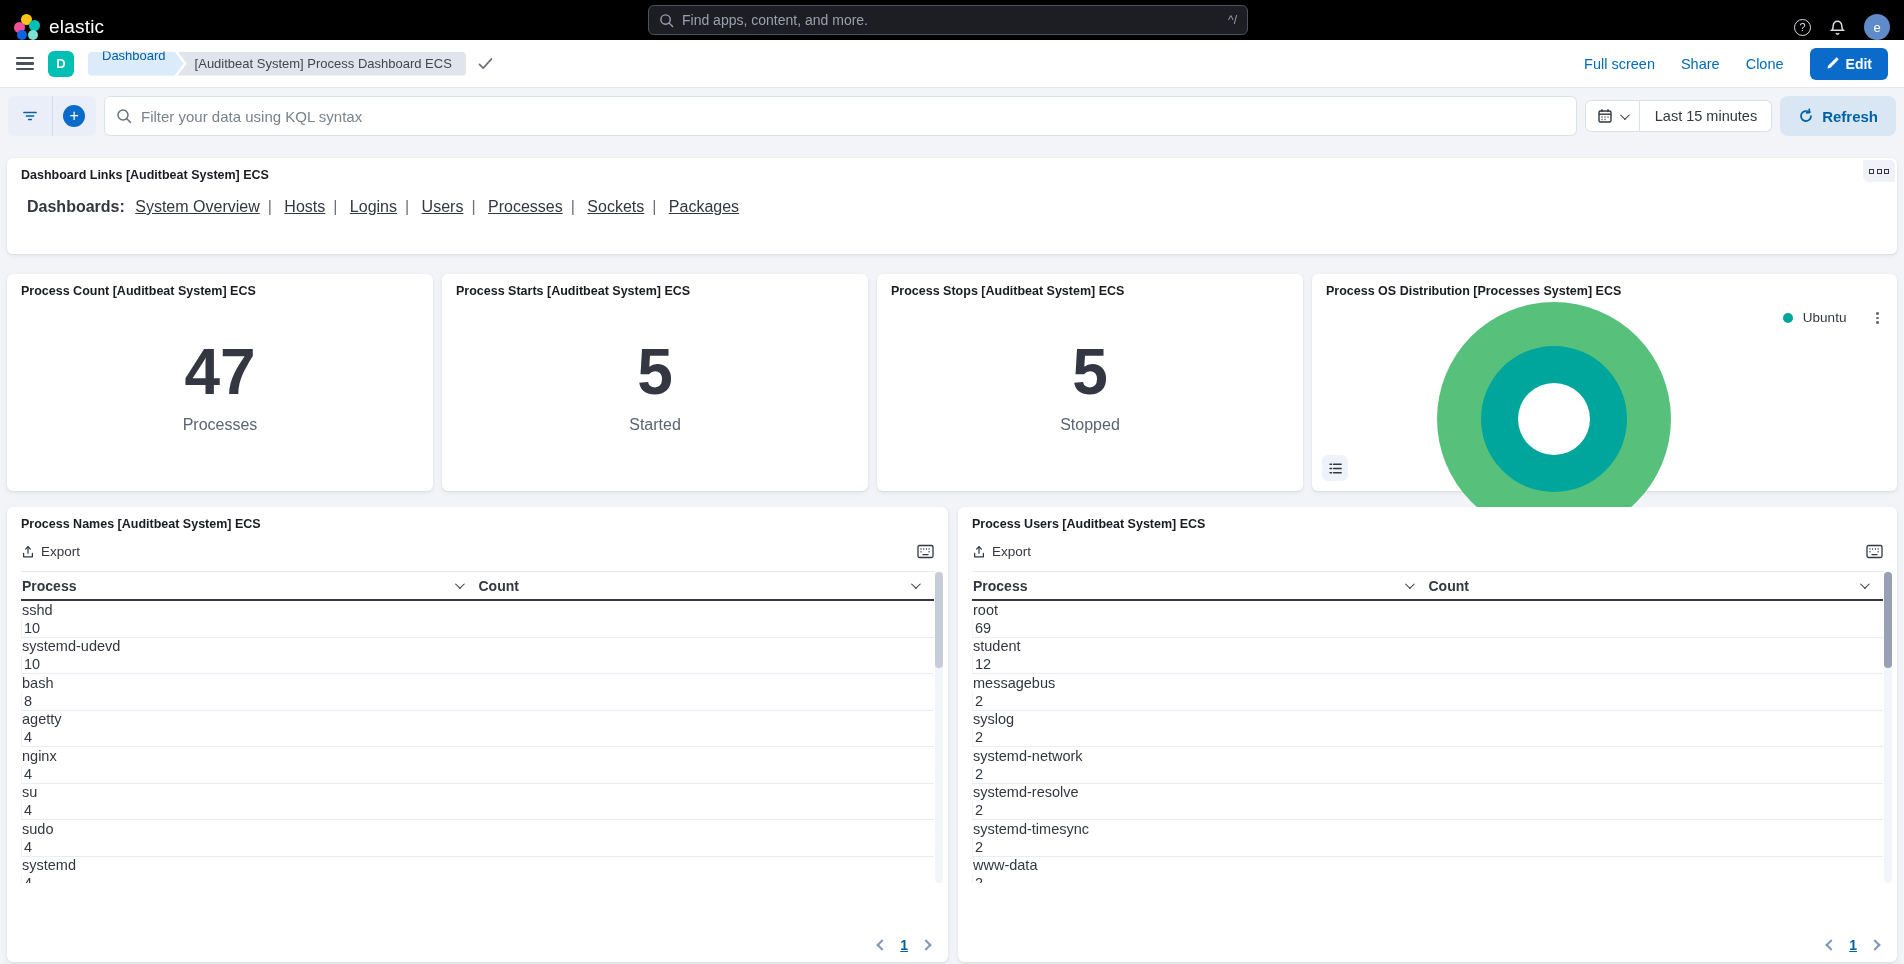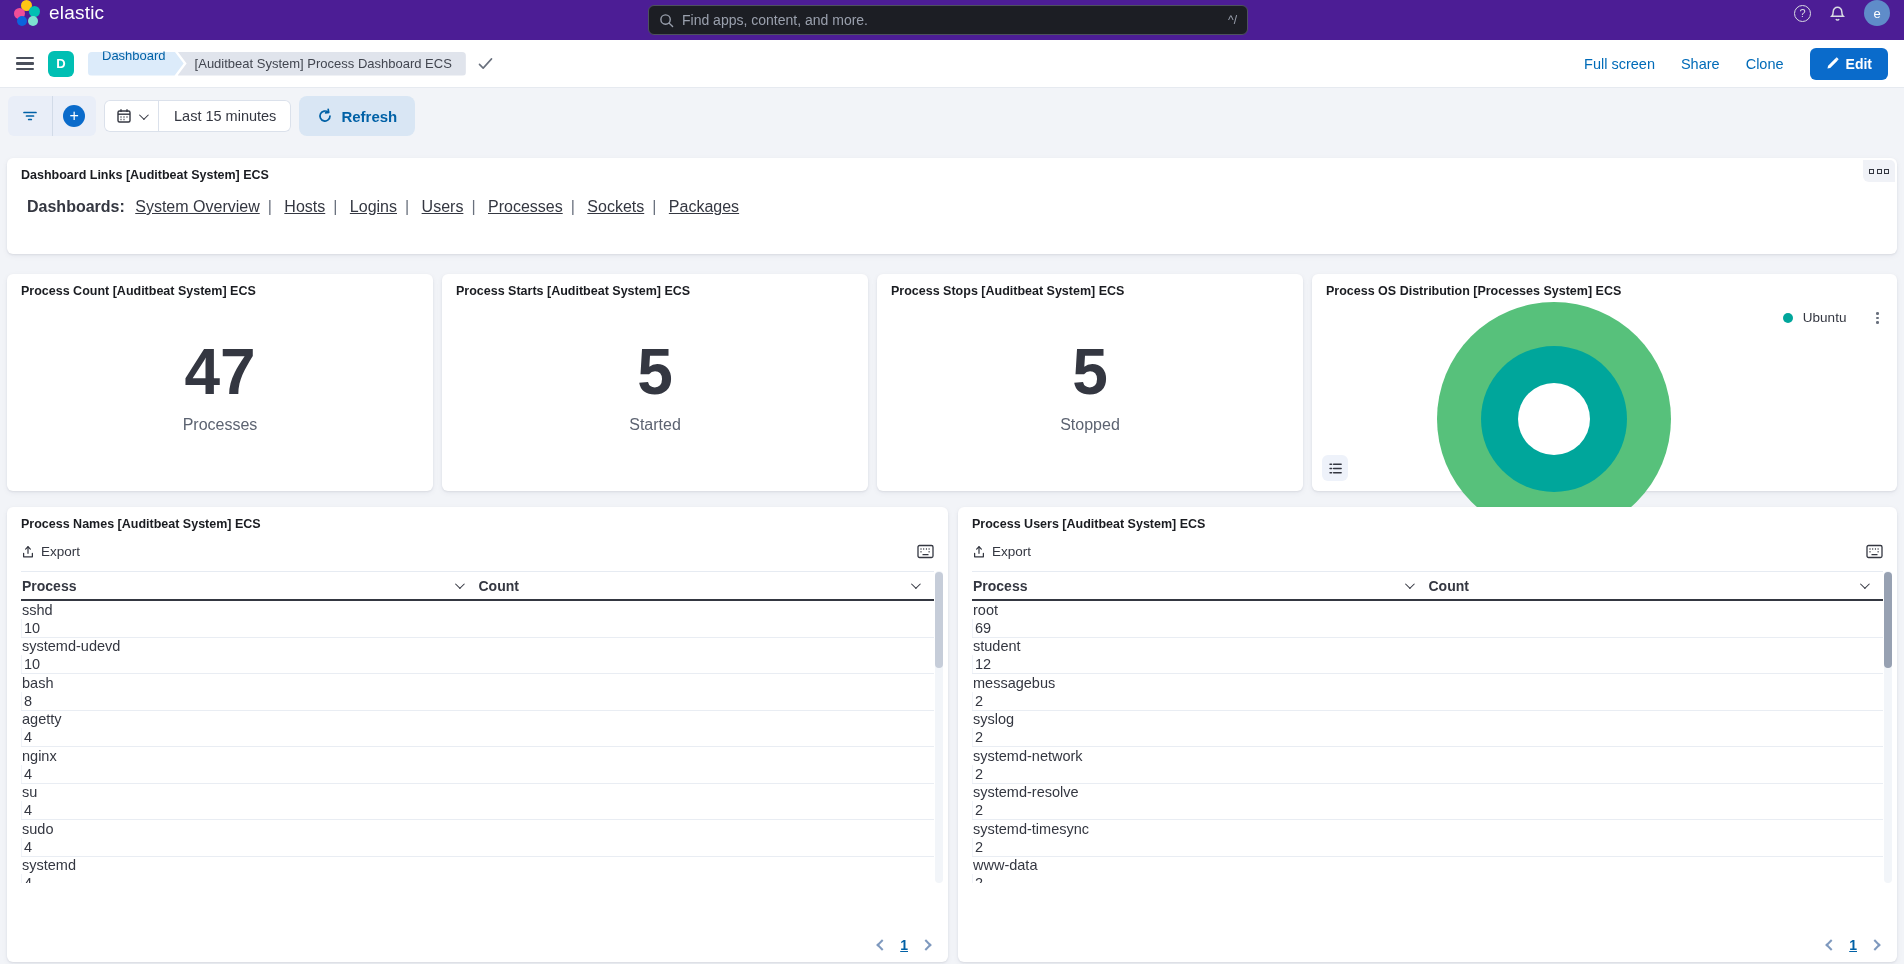--- a/index.html
+++ b/index.html
@@ -5,21 +5,21 @@
   * { margin:0; padding:0; box-sizing:border-box; }
   html,body { width:1904px; height:964px; }
   body {
     font-family:"Liberation Sans", sans-serif;
     background:#f2f4f8;
     color:#343741;
     position:relative;
     overflow:hidden;
   }
   
-  .topbar{height:40px;background:#4c1d95;display:flex;align-items:flex-start;padding:0 14px;position:relative;}
+  .topbar{height:40px;background:#000000;display:flex;align-items:flex-end;padding:0 14px;position:relative;}
   .logo{display:flex;align-items:center;gap:9px;}
   .logo-mark{position:relative;width:26px;height:26px;}
   .logo-mark i{position:absolute;border-radius:50%;display:block;}
   .lm1{width:11px;height:11px;left:7px;top:0;background:#fec514;}
   .lm2{width:11px;height:11px;left:0;top:8px;background:#f04e98;}
   .lm3{width:11px;height:11px;left:15px;top:6px;background:#00bfb3;}
   .lm4{width:10px;height:10px;left:3px;top:16px;background:#0b64dd;}
   .lm5{width:10px;height:10px;left:14px;top:16px;background:#7de2d1;}
   .brand{color:#fff;font-size:19px;letter-spacing:.2px;}
   .g-search{position:absolute;left:648px;top:5px;width:600px;height:30px;background:#1c1e24;border:1px solid #4d515d;border-radius:6px;display:flex;align-items:center;padding:0 10px;gap:8px;color:#9aa0ad;}
@@ -173,20 +173,27 @@
       <svg width="16" height="16" viewBox="0 0 16 16" stroke="#0061a6" stroke-width="1.7" stroke-linecap="round">
           <line x1="2" y1="4.5" x2="14" y2="4.5"></line>
           <line x1="4.5" y1="8" x2="11.5" y2="8"></line>
           <line x1="6.7" y1="11.5" x2="9.3" y2="11.5"></line>
         </svg>
     </span>
     <span class="fg-half">
       <span class="plus-circle">+</span>
     </span>
   </div>
+  <div class="kql">
+    <svg width="16" height="16" viewBox="0 0 16 16">
+        <circle cx="7" cy="7" r="5" fill="none" stroke="currentColor" stroke-width="1.5"></circle>
+        <line x1="10.8" y1="10.8" x2="14.5" y2="14.5" stroke="currentColor" stroke-width="1.5" stroke-linecap="round"></line>
+      </svg>
+    <input type="text" placeholder="Filter your data using KQL syntax" style="">
+  </div>
   <div class="date-group">
     <span class="date-btn">
       <svg width="16" height="16" viewBox="0 0 16 16" fill="none" stroke="currentColor" stroke-width="1.4">
           <rect x="2" y="3" width="12" height="11" rx="1.5"></rect>
           <line x1="5" y1="1.2" x2="5" y2="4"></line>
           <line x1="11" y1="1.2" x2="11" y2="4"></line>
           <line x1="2" y1="6.2" x2="14" y2="6.2"></line>
           <path d="M4.5 9h1M7.5 9h1M10.5 9h1M4.5 11.5h1M7.5 11.5h1" stroke-width="1.6"></path>
         </svg>
       <span class="chev" style="border-color:#343741;"></span>

